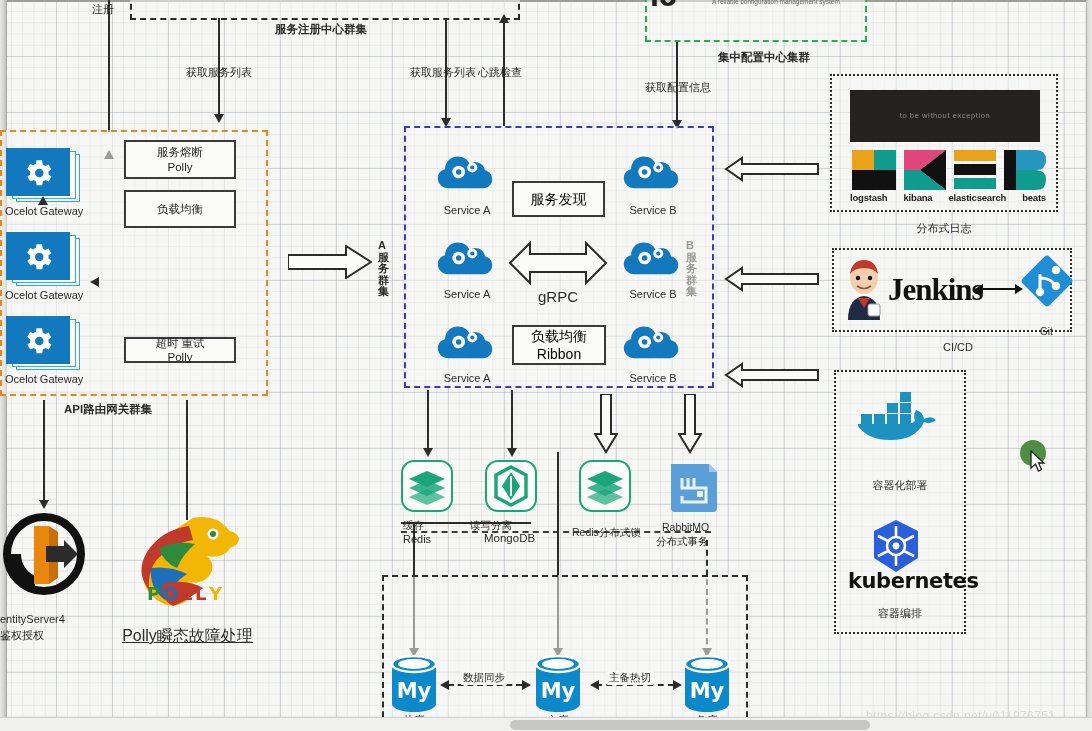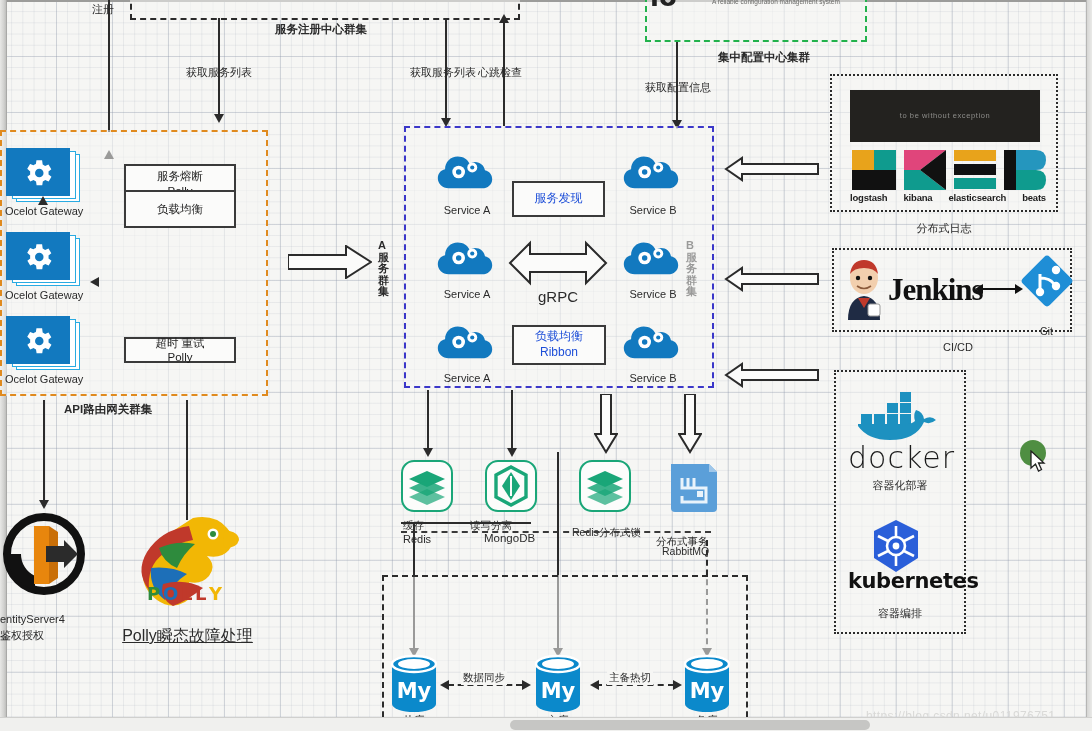--- a/index.html
+++ b/index.html
@@ -72,21 +72,21 @@
 
   
   .oarrow{ position:absolute; }
 
   
   .cloud{ position:absolute; width:58px; height:44px; }
 
   
   .midbox{ position:absolute; background:#fbfbfa; border:2px solid #3a3a3a;
     display:flex; flex-direction:column; align-items:center; justify-content:center;
-    font-size:12px; color:#1d4ed8; line-height:1.3; }
+    font-size:14px; color:#000000; line-height:1.3; }
 
   
   .mw{ position:absolute; width:52px; height:52px; border:2.5px solid #1aa678;
        border-radius:13px; background:#fcfcfb; }
 
   
   .cyl{ position:absolute; width:48px; height:62px; }
 
   
   .exc{ position:absolute; background:#23221f; display:flex; flex-direction:column;
@@ -182,21 +182,21 @@
       <i class="s1"></i>
     <svg width="40" height="34" viewBox="0 0 24 24" fill="#ffffff" aria-hidden="true">
       <path d="M19.4 13a7.6 7.6 0 000-2l2-1.6-2-3.4-2.4 1a7.5 7.5 0 00-1.7-1L14.9 3h-4l-.4 2.6c-.6.2-1.2.6-1.7 1l-2.4-1-2 3.4L6.5 11a7.6 7.6 0 000 2l-2 1.6 2 3.4 2.4-1c.5.4 1.1.8 1.7 1l.4 2.6h4l.4-2.6c.6-.2 1.2-.6 1.7-1l2.4 1 2-3.4-2-1.6zM12.9 15a3 3 0 110-6 3 3 0 010 6z"></path>
     </svg>
   </div>
   <div class="lbl" style="left:5px; top:373px; font-size:11px;">Ocelot Gateway</div>
 
   <div class="ah-u" style="left:38px; top:196px;"></div>
   <div class="ah-l" style="left:90px; top:277px;"></div>
 
-  <div class="rbox" style="left:124px; top:140px; width:112px; height:39px;margin-top:24px;">
+  <div class="rbox" style="left:124px; top:140px; width:112px; height:39px;">
     <span>服务熔断</span>
     <span>Polly</span>
   </div>
   <div class="rbox" style="left:124px; top:190px; width:112px; height:38px;">
     <span>负载均衡</span>
   </div>
   <div class="rbox" style="left:124px; top:337px; width:112px; height:26px;">
     <span>超时  重试</span>
     <span>Polly</span>
   </div>
@@ -385,21 +385,20 @@
           <rect x="31" y="24" width="11" height="10"></rect>
         <rect x="44" y="24" width="11" height="10"></rect>
           <rect x="31" y="13" width="11" height="10"></rect>
         <rect x="44" y="13" width="11" height="10"></rect>
           <rect x="44" y="2" width="11" height="10"></rect>
         <rect x="5" y="24" width="11" height="10"></rect>
       </g>
       <path d="M2 36 q10 14 32 14 q26 0 34 -18 q6 3 12 -2 q-5 -5 -12 -1 q-1 -7 -8 -9 q-3 5 -1 11 q-3 3 -9 3 H2 z" fill="#1d91c0"></path>
     </svg>
   </div>
-  <div class="dk" style="left:848px; top:440px;">docker</div>
   <div class="lbl c" style="left:840px; top:478px; width:120px; font-size:11px;">容器化部署</div>
 
   <div class="node" style="left:868px; top:518px;">
     <svg width="56" height="56" viewBox="0 0 56 56" aria-hidden="true">
       <polygon points="28,2 50,13 50,40 28,54 6,40 6,13" fill="#2b5fd9"></polygon>
       <g stroke="#fff" stroke-width="2.6" fill="none">
         <circle cx="28" cy="28" r="9"></circle>
         <line x1="28" y1="8" x2="28" y2="19"></line>
           <line x1="28" y1="37" x2="28" y2="48"></line>
         <line x1="10" y1="18" x2="20" y2="23"></line>
@@ -503,21 +502,21 @@
   <div class="node" style="left:665px; top:458px;">
     <svg width="56" height="56" viewBox="0 0 56 56" aria-hidden="true">
       <path d="M6 6 h38 l8 8 v36 a4 4 0 0 1 -4 4 H10 a4 4 0 0 1 -4 -4 z" fill="#5b9fd9"></path>
       <path d="M44 6 l8 8 h-8 z" fill="#9fc7ea"></path>
       <g fill="none" stroke="#e9f3fb" stroke-width="3">
         <path d="M17 20 v10 h6 v-10 M23 30 h6 v-10 M29 30 h12 v14 H17 v-6"></path>
       </g>
       <rect x="32" y="33" width="6" height="6" fill="#e9f3fb"></rect>
     </svg>
   </div>
-  <div class="lbl" style="left:662px; top:521px; font-size:10.5px;margin-top:24px;">RabbitMQ</div>
+  <div class="lbl" style="left:662px; top:521px; font-size:10.5px;">RabbitMQ</div>
   <div class="lbl" style="left:656px; top:535px; font-size:10.5px;">分布式事务</div>
 
   <div class="hdash" style="left:401px; top:531px; width:310px; border-top-color:#3a3a3a;"></div>
   <div class="hline" style="left:401px; top:522px; width:130px;"></div>
 
   <div class="vline" style="left:413px; top:522px; height:132px;"></div>
   <div class="ah-d" style="left:409px; top:648px;"></div>
   <div class="vline" style="left:557px; top:452px; height:202px;"></div>
   <div class="ah-d" style="left:553px; top:648px;"></div>
   <div class="vdash" style="left:706px; top:540px; height:114px;"></div>

